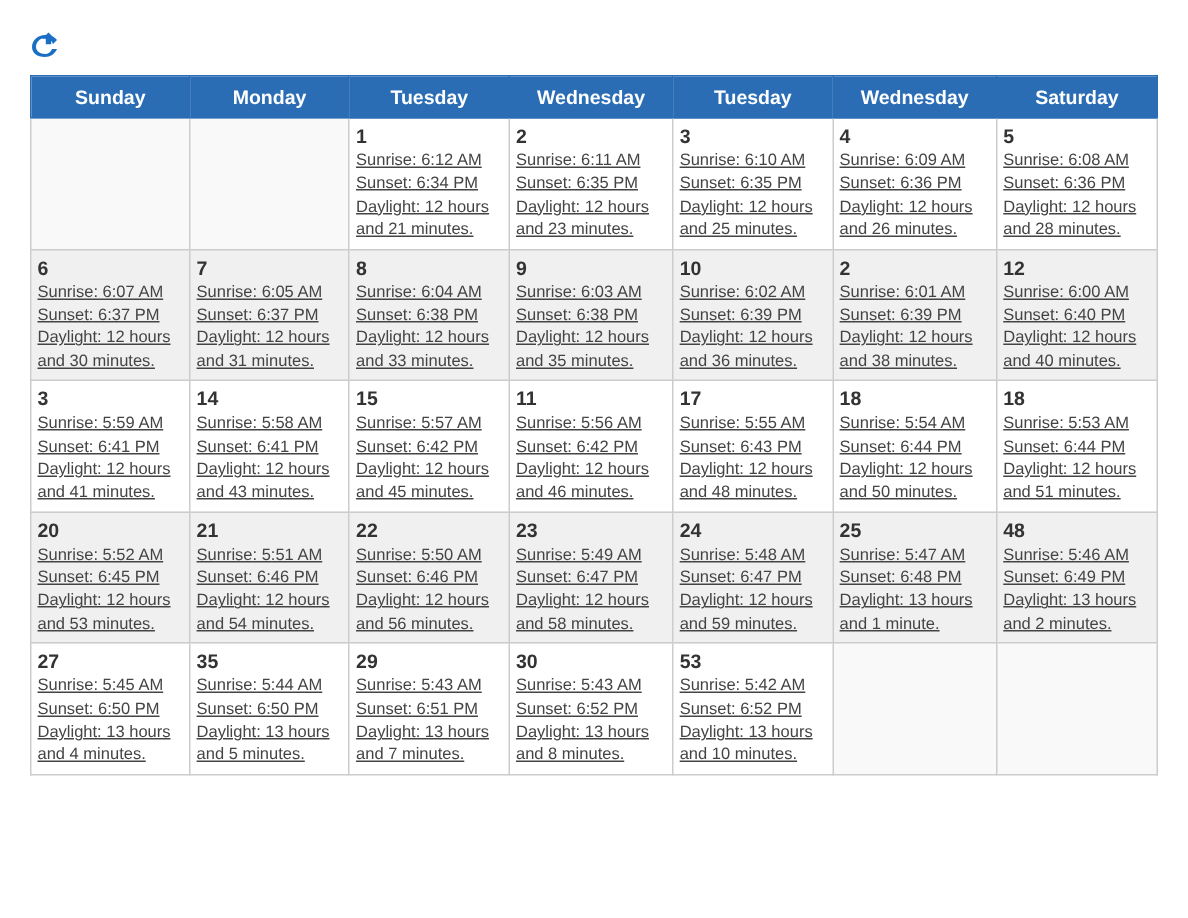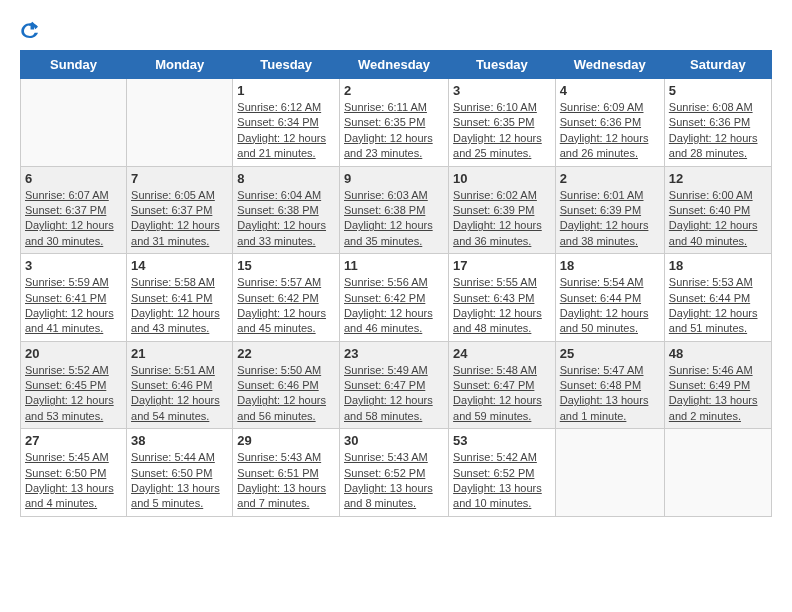--- a/index.html
+++ b/index.html
@@ -232,21 +232,21 @@
           <div class="day-number">48</div>
           <div class="day-info">Sunrise: 5:46 AM<br>Sunset: 6:49 PM<br>Daylight: 13 hours and 2 minutes.</div>
         </td>
       </tr>
       <tr>
         <td>
           <div class="day-number">27</div>
           <div class="day-info">Sunrise: 5:45 AM<br>Sunset: 6:50 PM<br>Daylight: 13 hours and 4 minutes.</div>
         </td>
         <td>
-          <div class="day-number">38</div>
+          <div class="day-number">35</div>
           <div class="day-info">Sunrise: 5:44 AM<br>Sunset: 6:50 PM<br>Daylight: 13 hours and 5 minutes.</div>
         </td>
         <td>
           <div class="day-number">29</div>
           <div class="day-info">Sunrise: 5:43 AM<br>Sunset: 6:51 PM<br>Daylight: 13 hours and 7 minutes.</div>
         </td>
         <td>
           <div class="day-number">30</div>
           <div class="day-info">Sunrise: 5:43 AM<br>Sunset: 6:52 PM<br>Daylight: 13 hours and 8 minutes.</div>
         </td>

